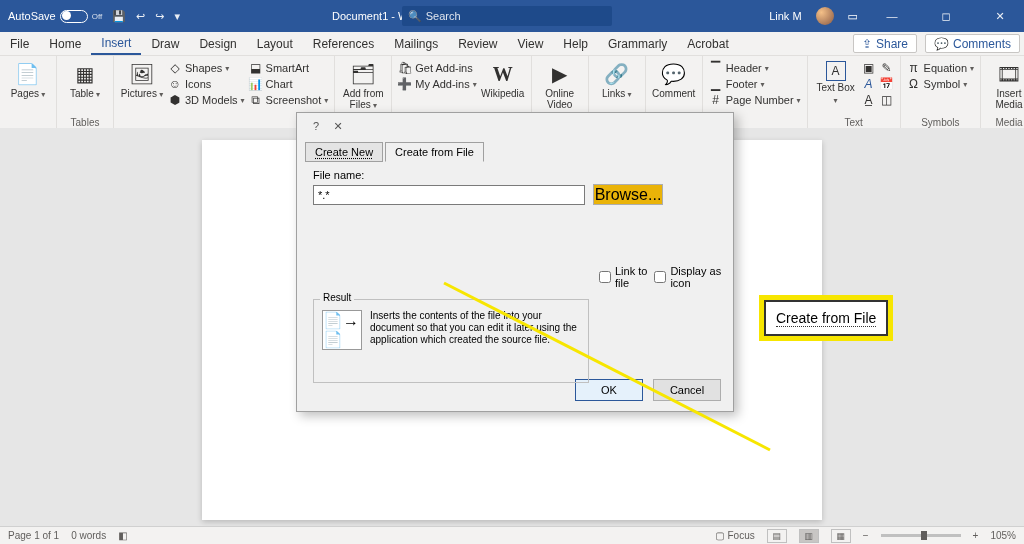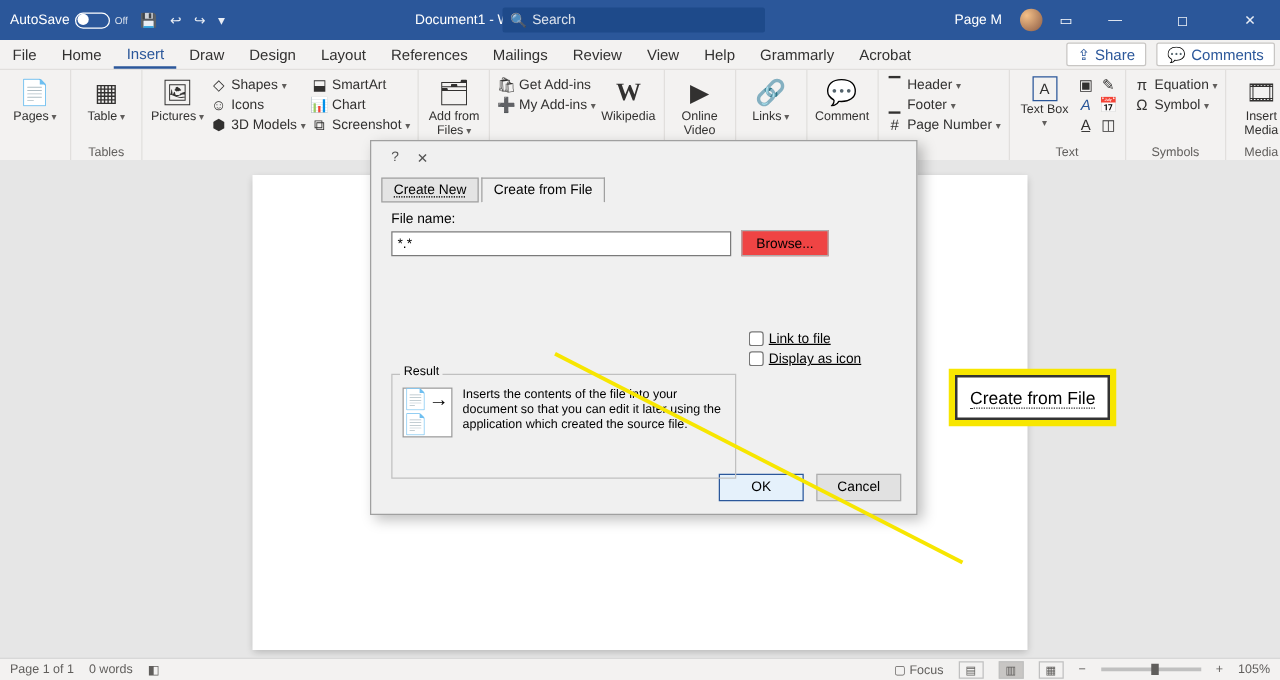--- a/index.html
+++ b/index.html
@@ -49,22 +49,22 @@
 .dlg-title .t { flex: 1; }
 .dlg-title .btn { width: 22px; text-align: center; color: #555; }
 .dlg-tabs { display: flex; gap: 2px; padding: 0 8px; margin-top: 2px; }
 .dlg-tab { padding: 3px 9px; border: 1px solid #a0a0a0; background: #f0f0f0; position: relative; top: 1px; font-size: 11px; }
 .dlg-tab.active { background: #f0f0f0; border-bottom: 1px solid #f0f0f0; z-index: 2; }
 .dlg-tab:not(.active) { background: #e4e4e4; }
 .dlg-body { margin: 0 8px 8px 8px; padding: 8px; flex: 1; position: relative; }
 .dlg-body .fname-label { margin-bottom: 3px; }
 .dlg-body .fname-row { display: flex; gap: 8px; align-items: center; }
 .dlg-body input[type=text] { width: 272px; height: 20px; border: 1px solid #7a7a7a; background: #fff; padding: 0 4px; font-size: 11px; }
-.dlg-body .browse { width: 70px; height: 21px; background: #ef4444; border: 1px solid #adadad; font-size: 11px; }
-.dlg-checks { position: absolute; left: 294px; top: 104px; display: flex; flex-direction: column; gap: 4px; text-decoration: underline; }
+.dlg-body .browse { width: 70px; height: 21px; background: #eab308; border: 1px solid #adadad; font-size: 16px; }
+.dlg-checks { position: absolute; left: 294px; top: 104px; display: flex; flex-direction: row; gap: 4px; }
 .dlg-checks label { display: flex; align-items: center; gap: 4px; }
 .dlg-checks input { width: 12px; height: 12px; }
 .result-box { position: absolute; left: 8px; top: 138px; width: 276px; height: 84px; border: 1px solid #c0c0c0; padding: 6px 8px; }
 .result-box .hdr { position: absolute; top: -8px; left: 6px; background: #f0f0f0; padding: 0 3px; font-size: 10px; }
 .result-box .row { display: flex; gap: 8px; margin-top: 4px; }
 .result-box .ric { width: 40px; height: 40px; border: 1px solid #999; background: #fff; display: flex; align-items: center; justify-content: center; font-size: 16px; }
 .result-box .txt { flex: 1; font-size: 10px; line-height: 12px; }
 .dlg-buttons { display: flex; justify-content: flex-end; gap: 10px; padding: 0 12px 10px 0; }
 .dlg-buttons button { width: 68px; height: 22px; font-size: 11px; border: 1px solid #adadad; background: #e1e1e1; }
 .dlg-buttons button.ok { border: 1px solid #2b579a; background: #e5f1fb; }
@@ -97,21 +97,21 @@
     <span>↩</span>
     <span>↪</span>
     <span>▾</span>
   </div>
   <div class="doc-title">Document1 - Word</div>
   <div class="search">
     <span class="icon">🔍</span>
     <span style="opacity:.85">Search</span>
   </div>
   <div class="right">
-    <span>Page M</span>
+    <span>Link M</span>
     <span class="avatar"></span>
     <span>▭</span>
     <span class="winbtn">—</span>
     <span class="winbtn">◻</span>
     <span class="winbtn">✕</span>
   </div>
 </div>
 
 <div class="menubar">
   <div class="tab">File</div>

